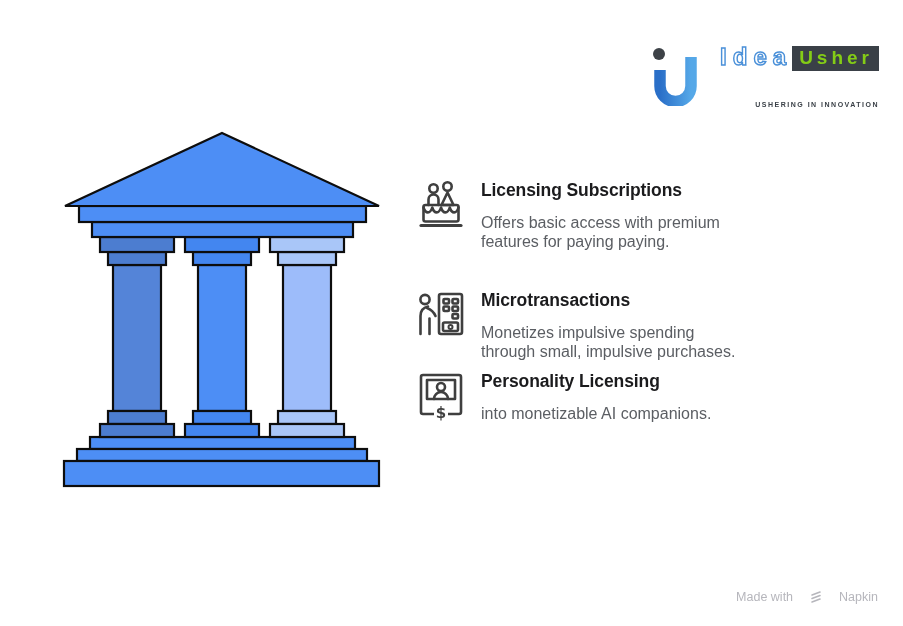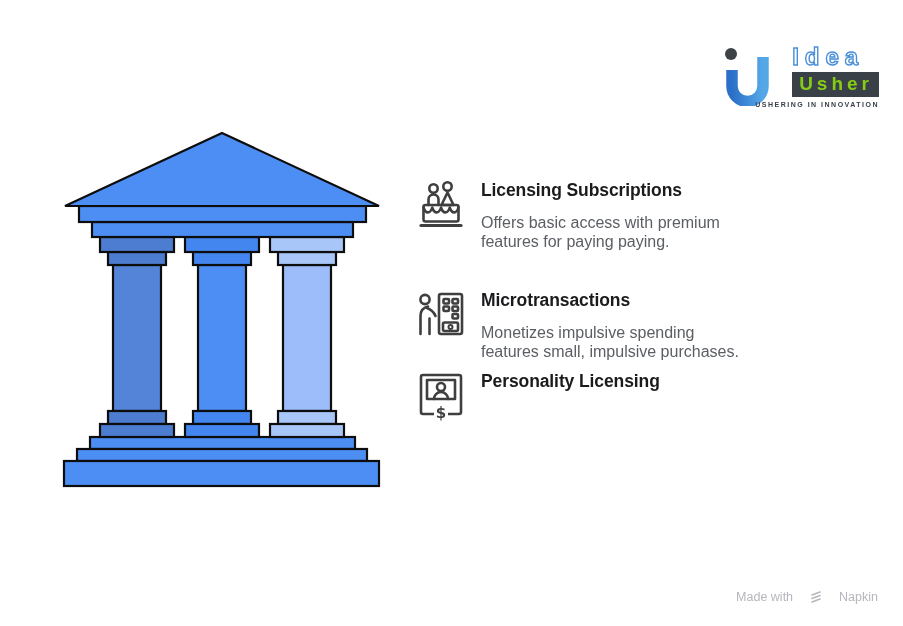--- a/index.html
+++ b/index.html
@@ -4,21 +4,21 @@
 <style>
   * { margin:0; padding:0; box-sizing:border-box; }
   body { background:#fff; }
   .page {
     position:relative; width:903px; height:626px; background:#ffffff;
     font-family:"Liberation Sans", sans-serif; overflow:hidden;
   }
 
   
   .logo { position:absolute; top:44px; right:24px; display:flex; align-items:flex-start; }
-  .logo-text { margin-left:10px; display:flex; flex-direction:column; align-items:flex-start; }
+  .logo-text { margin-left:10px; display:flex; flex-direction:row; align-items:flex-start; }
   .idea {
     font-size:24px; font-weight:700; letter-spacing:6px; line-height:26px;
     color:#4a90d9; font-family:"Liberation Sans", sans-serif;
   }
   @supports (-webkit-text-stroke: 1px black) {
     .idea { color:#ffffff; -webkit-text-stroke:1.4px #4a90d9; }
   }
   .usher-box {
     margin-top:2px; background:#3a4047; color:#84cc16; font-size:19px; font-weight:700;
     letter-spacing:4px; padding:1px 6px 2px 7px; line-height:22px;
@@ -144,39 +144,40 @@
         <circle cx="11" cy="12.5" r="4.6"></circle>
         <path d="M6.5,47 V29 c0,-5.5 3,-8.5 7.5,-9.5"></path>
         <path d="M13,21 c4,1.5 7,4.5 8.5,8"></path>
         <path d="M15.5,47 V31.5"></path>
       </svg>
     </div>
     <div class="item-text">
       <div class="item-title">Microtransactions</div>
       <div class="item-desc">
         <div>Monetizes impulsive spending</div>
-        <div>features small, impulsive purchases.</div>
+        <div>through small, impulsive purchases.</div>
       </div>
     </div>
   </div>
 
   <div class="item" style="top:365px">
     <div class="icon">
       <svg width="54" height="54" viewBox="0 0 54 54" fill="none" stroke="#3f3f3f" stroke-width="2.6" stroke-linecap="round" stroke-linejoin="round">
         <rect x="7" y="7" width="40" height="39" rx="2"></rect>
         <rect x="13" y="12" width="28" height="19"></rect>
         <circle cx="27" cy="19" r="4"></circle>
         <path d="M20,31 a7,7 0 0 1 14,0"></path>
         <rect x="20" y="39" width="14" height="13" fill="#ffffff" stroke="none"></rect>
         <text x="27" y="49.5" text-anchor="middle" fill="#3f3f3f" stroke="none" font-family="DejaVu Sans, sans-serif" font-size="15" font-weight="bold">$</text>
       </svg>
     </div>
     <div class="item-text">
       <div class="item-title">Personality Licensing</div>
       <div class="item-desc">
+        <div>into monetizable AI companions.</div>
       </div>
     </div>
   </div>
 
   <div class="watermark">
     <span>Made with</span>
     <svg width="14" height="14" viewBox="0 0 14 14" fill="none" stroke="#b6b6bc" stroke-width="1.6" stroke-linecap="round">
       <path d="M3,12 L11,9"></path>
         <path d="M3,8.5 L11,5.5"></path>
         <path d="M3,5 L11,2"></path>

